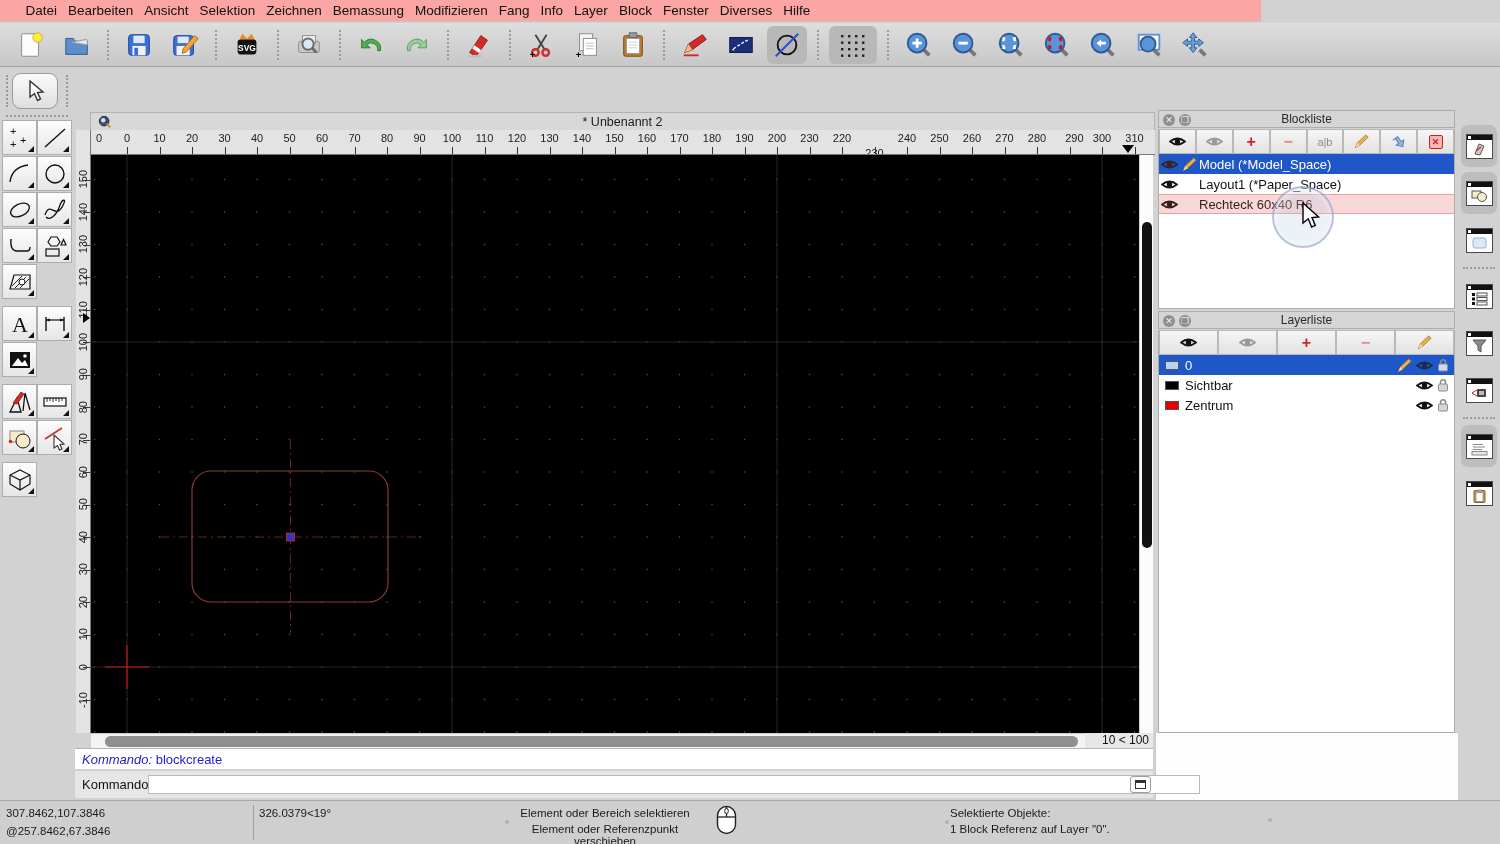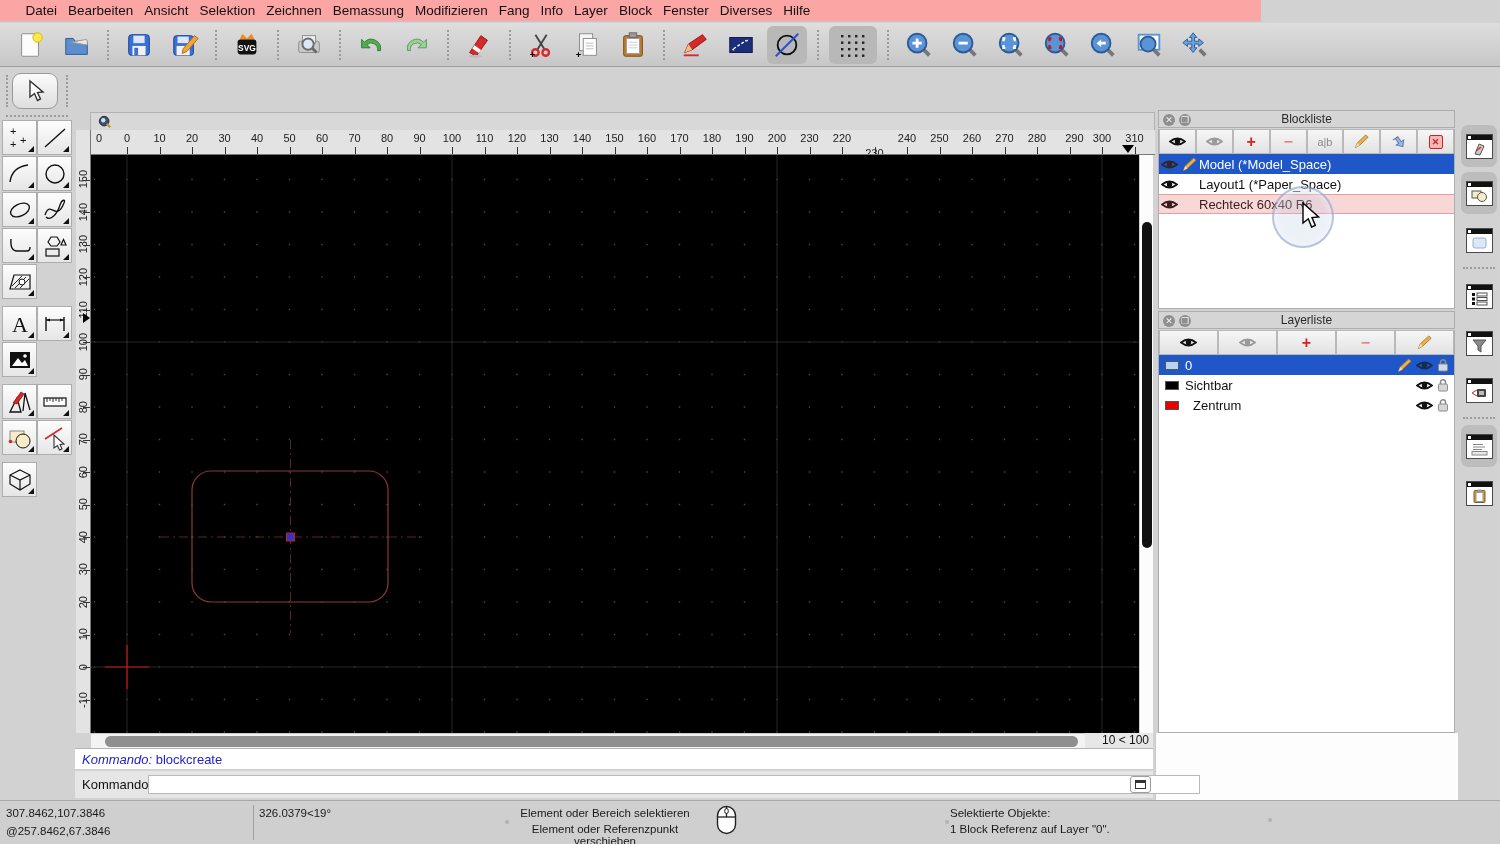--- a/index.html
+++ b/index.html
@@ -511,20 +511,21 @@
 </div>
 
 <div id="doc-titlebar">
   <span style="position:absolute;left:7px;top:2px;">
       <svg width="14" height="14" viewBox="0 0 16 16">
         <circle cx="7" cy="7" r="5.5" fill="#3c4f6e" stroke="#222"></circle>
         <circle cx="6" cy="6" r="2.5" fill="#cfe0f5"></circle>
         <line x1="10" y1="10" x2="14" y2="14" stroke="#c89030" stroke-width="2.5"></line>
       </svg>
     </span>
+  <span id="doc-title">* Unbenannt 2</span>
 </div>
 <div id="hruler">
     <span class="hlab" style="left: -6px;">0</span>
     <span class="hlab" style="left: 22px;">0</span>
     <span class="htick" style="left: 36px;"></span>
     <span class="hlab" style="left: 54.5px;">10</span>
     <span class="htick" style="left: 68.5px;"></span>
     <span class="hlab" style="left: 87px;">20</span>
     <span class="htick" style="left: 101px;"></span>
     <span class="hlab" style="left: 119.5px;">30</span>
@@ -1460,21 +1461,21 @@
             </svg>
           </span>
           <span>
             <svg width="12" height="14" viewBox="0 0 12 14">
               <rect x="1.5" y="6" width="9" height="7" rx="1.2" fill="#d6d6d6" stroke="#8a8a8a"></rect>
               <path d="M3.5 6 V4.2 a2.5 2.5 0 0 1 5 0 V6" fill="none" stroke="#8a8a8a" stroke-width="1.5"></path>
             </svg>
           </span>
         </span>
       </div>
-      <div class="prow" style="top: 40px; gap: 8px;">
+      <div class="prow" style="top: 40px;">
         <span class="swatch" style="background:#e80000;"></span>
         <span>Zentrum</span>
         <span class="rowright">
           <span>
             <svg width="17" height="13" viewBox="0 0 17 13">
               <path d="M1 6.5 Q8.5 0.5 16 6.5 Q8.5 12.5 1 6.5 Z" fill="none" stroke="#111" stroke-width="1.7"></path>
               <circle cx="8.5" cy="6.5" r="2.7" fill="#111"></circle>
             </svg>
           </span>
           <span>

